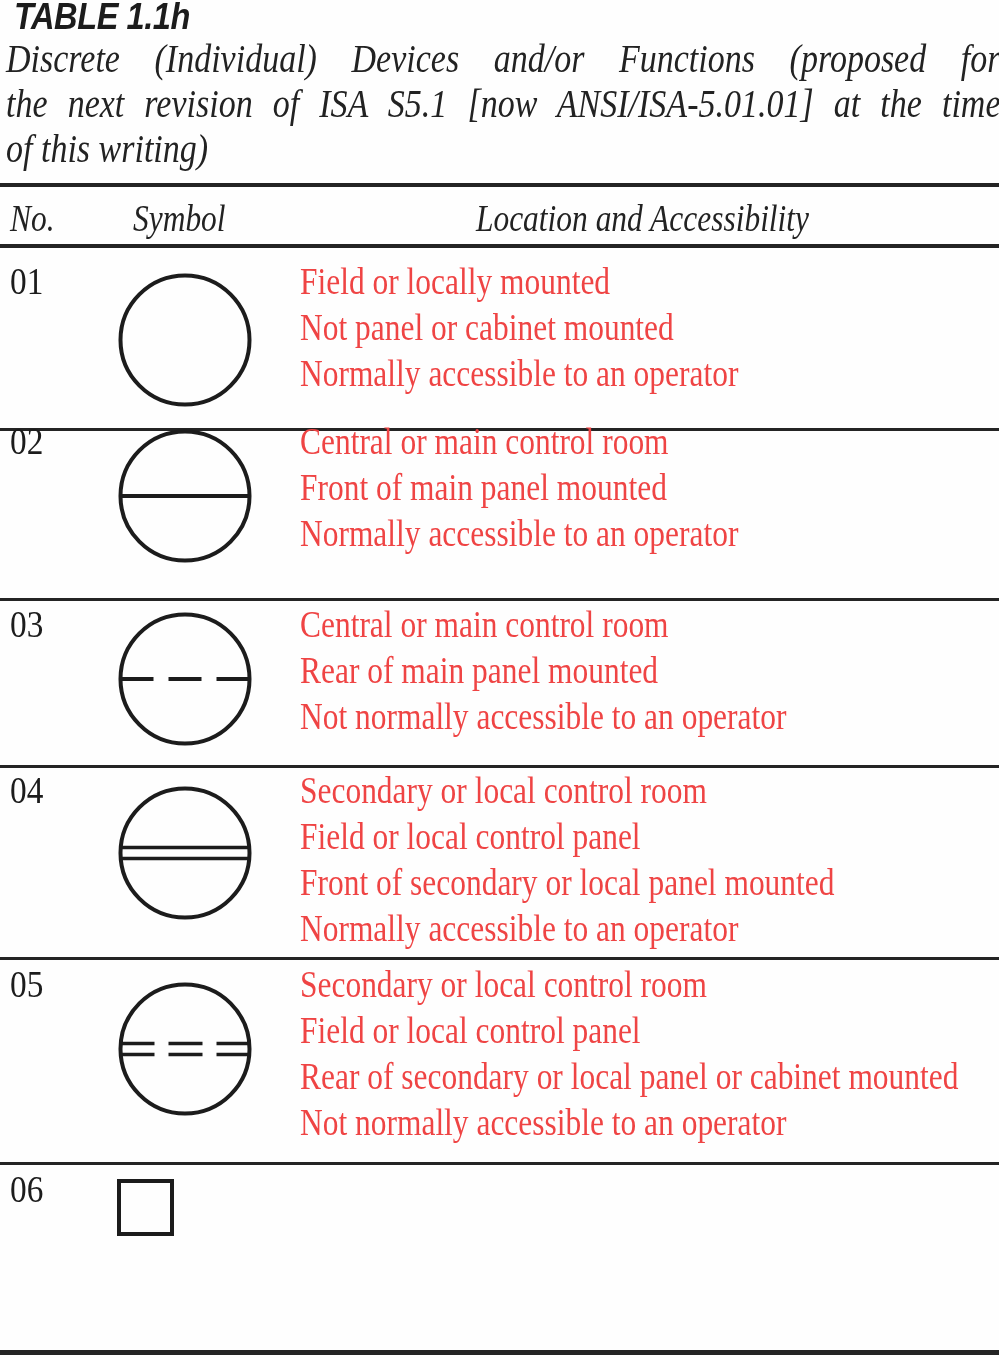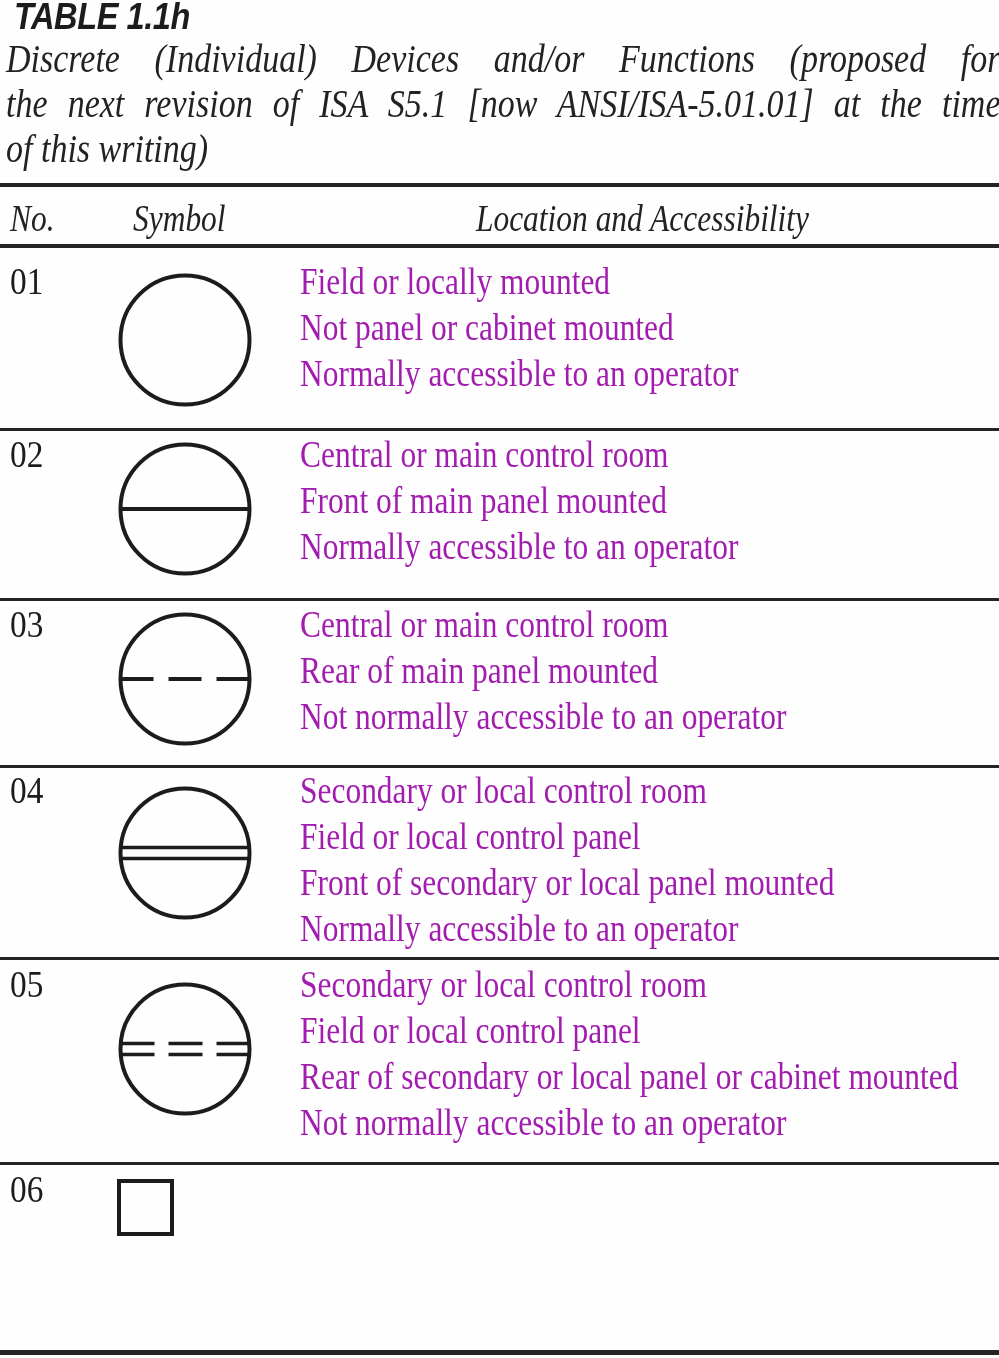--- a/index.html
+++ b/index.html
@@ -35,34 +35,34 @@
   
   .thead{position:absolute;left:0;top:188px;width:999px;height:60px;
     font-style:italic;font-size:37px;color:#222;}
   .th{position:absolute;top:9px;white-space:nowrap;}
   .th-no{left:10px;transform:scaleX(.85);transform-origin:0 0;}
   .th-sym{left:133px;transform:scaleX(.85);transform-origin:0 0;}
   .th-loc{left:300px;width:685px;text-align:center;transform:scaleX(.85);transform-origin:50% 0;}
   
   .row{position:absolute;left:0;width:999px;text-decoration:underline;}
   .row-1{top:248px;height:180px;}
-  .row-2{top:431px;height:210px;}
+  .row-2{top:418px;height:210px;}
   .row-3{top:601px;height:164px;}
   .row-4{top:768px;height:189px;padding-left:30px;}
   .row-5{top:960px;height:202px;padding-left:13px;}
   .row-6{top:1165px;height:237px;}
   .no{position:absolute;left:10px;font-size:37px;transform:scaleX(.9);transform-origin:0 0;}
   .row-1 .no{top:12px;} .row-2 .no{top:2px;} .row-3 .no{top:2px;}
   .row-4 .no{top:1px;}  .row-5 .no{top:3px;} .row-6 .no{top:3px;}
   .sym{position:absolute;left:115px;line-height:0;}
   .row-1 .sym{top:22px;} .row-2 .sym{top:8px;} .row-3 .sym{top:8px;}
   .row-4 .sym{top:15px;} .row-5 .sym{top:19px;}
   .row-6 .sym{left:117px;top:14px;}
   .sym svg{display:block;}
-  .desc{position:absolute;left:300px;right:0;font-size:37px;color:#a21caf;}
+  .desc{position:absolute;left:300px;right:0;font-size:37px;color:#ef4444;}
   .row-1 .desc{top:12px;} .row-2 .desc{top:2px;} .row-3 .desc{top:2px;}
   .row-4 .desc{top:1px;}  .row-5 .desc{top:3px;} .row-6 .desc{top:3px;}
   .dl{height:46px;white-space:nowrap;transform:scaleX(.85);transform-origin:0 0;}
   .dl.ind1{padding-left:30px;}
   .dl.ind2{padding-left:36px;}
 </style>
 </head>
 <body>
 
 <div class="page">

